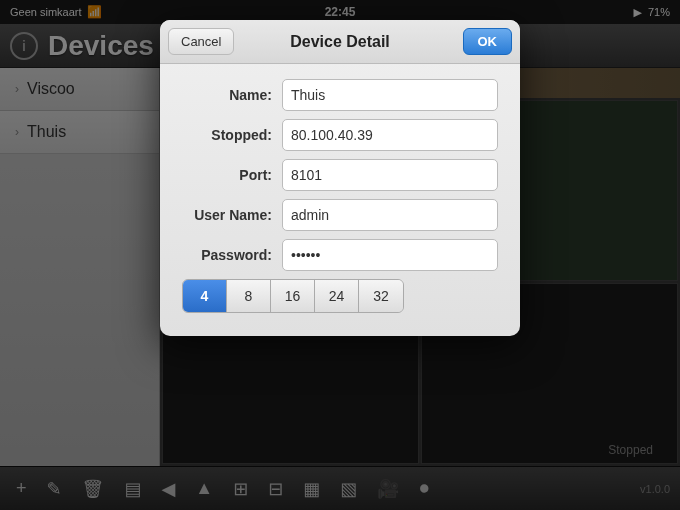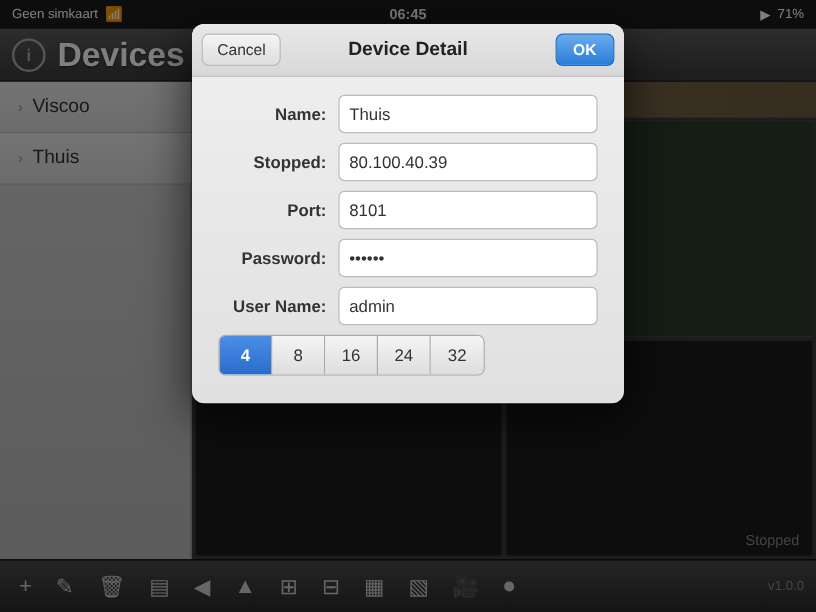--- a/index.html
+++ b/index.html
@@ -155,21 +155,21 @@
       align-items: center;
       justify-content: center;
     }
     .camera-cell:nth-child(2) { background: #2a3a2a; }
     .camera-cell:nth-child(4) {
       background: #1a1a1a;
     }
     .stopped-label {
       position: absolute;
       bottom: 6px;
-      right: 11px;
+      right: 24px;
       color: #888;
       font-size: 12px;
     }
 
     
     .bottom-toolbar {
       position: absolute;
       bottom: 0;
       left: 0;
       right: 0;
@@ -330,21 +330,21 @@
     }
   </style>
 </head>
 <body>
 
 <div class="status-bar">
   <div class="status-left">
     <span>Geen simkaart</span>
     <span class="wifi-icon">📶</span>
   </div>
-  <div class="status-center">06:45</div>
+  <div class="status-center">22:45</div>
   <div class="status-right">
     <span>▶</span>
     <span>71%</span>
   </div>
 </div>
 
 <div class="nav-bar">
   <button class="nav-info-btn">
     <span>i</span>
   </button>
@@ -418,27 +418,27 @@
         <span class="form-label">Stopped:</span>
         <input class="form-input" type="text" value="80.100.40.39" style="">
       </div>
 
       <div class="form-row">
         <span class="form-label">Port:</span>
         <input class="form-input" type="text" value="8101" style="">
       </div>
 
       <div class="form-row">
+        <span class="form-label">User Name:</span>
+        <input class="form-input" type="text" value="admin" style="">
+      </div>
+
+      <div class="form-row">
         <span class="form-label">Password:</span>
         <input class="form-input" type="password" value="admin1" style="">
-      </div>
-
-      <div class="form-row">
-        <span class="form-label">User Name:</span>
-        <input class="form-input" type="text" value="admin" style="">
       </div>
 
       <div class="channels-row">
         <div class="channel-buttons">
           <button class="channel-btn active">4</button>
           <button class="channel-btn">8</button>
           <button class="channel-btn">16</button>
           <button class="channel-btn">24</button>
           <button class="channel-btn">32</button>
         </div>

